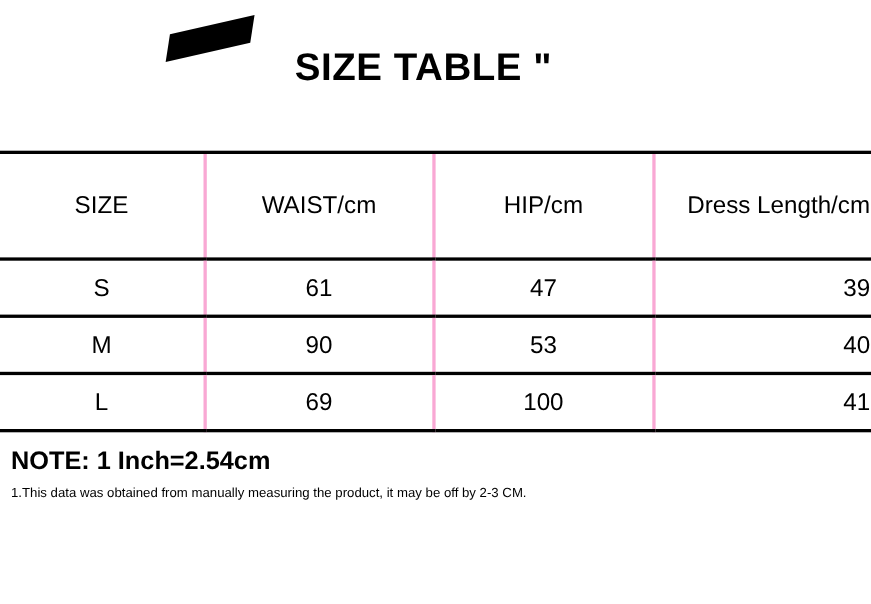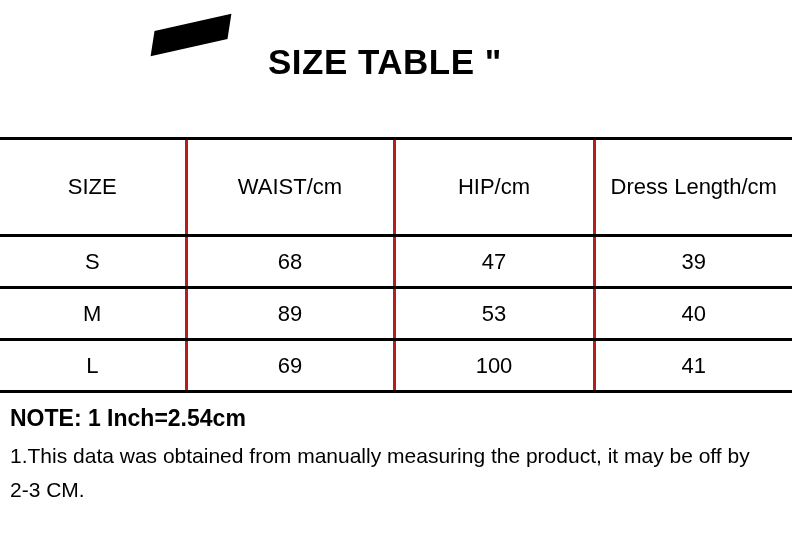--- a/index.html
+++ b/index.html
@@ -49,28 +49,29 @@
     width: 100%;
     border-collapse: collapse;
     table-layout: fixed;
   }
   .size-table col.c1 { width: 186px; }
   .size-table col.c2 { width: 208px; }
   .size-table col.c3 { width: 200px; }
   .size-table col.c4 { width: 198px; }
 
   .size-table th, .size-table td {
-    border-right: 3px solid #b91c1c;
+    border-right: 3px solid #f9a8d4;
     border-bottom: 3px solid #000;
     text-align: center;
     vertical-align: middle;
     font-weight: normal;
   }
   .size-table th:last-child, .size-table td:last-child {
     border-right: none;
+    text-align: right;
   }
   .size-table thead th {
     height: 92px;
     font-size: 22px;
     line-height: 1.25;
   }
   .size-table tbody td {
     height: 47px;
     font-size: 22px;
   }
@@ -80,21 +81,21 @@
   
   .notes {
     padding: 12px 28px 0 10px;
   }
   .notes-title {
     font-size: 23px;
     font-weight: bold;
     margin-bottom: 7px;
   }
   .note-line {
-    font-size: 21px;
+    font-size: 12px;
     line-height: 1.62;
   }
 </style>
 </head>
 <body>
 
 <div class="page">
 
   <div class="header">
     <div class="header-mark"></div>
@@ -112,27 +113,27 @@
       <tr>
         <th>SIZE</th>
         <th>WAIST/cm</th>
         <th>HIP/cm</th>
         <th>Dress Length/cm</th>
       </tr>
     </thead>
     <tbody>
       <tr>
         <td>S</td>
-        <td>68</td>
+        <td>61</td>
         <td>47</td>
         <td>39</td>
       </tr>
       <tr>
         <td>M</td>
-        <td>89</td>
+        <td>90</td>
         <td>53</td>
         <td>40</td>
       </tr>
       <tr>
         <td>L</td>
         <td>69</td>
         <td>100</td>
         <td>41</td>
       </tr>
     </tbody>

